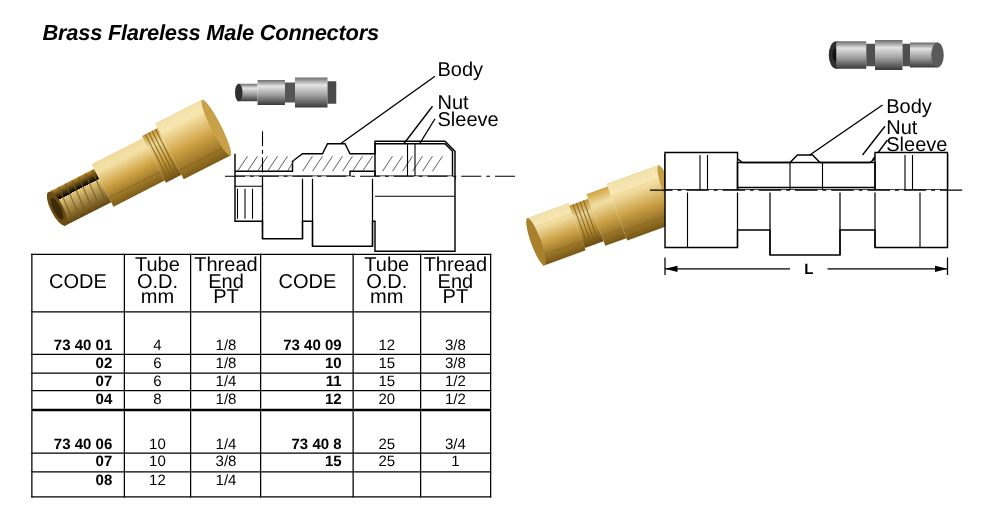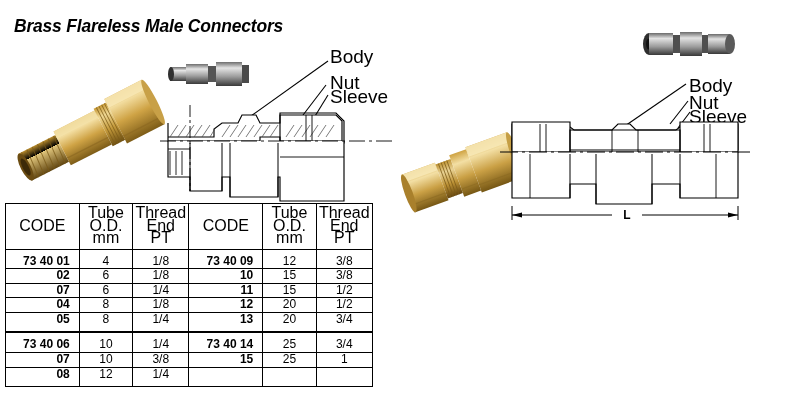--- a/index.html
+++ b/index.html
@@ -1,55 +1,55 @@
 <!DOCTYPE html>
 <html><head>
 <meta charset="utf-8">
 <style>
   html,body{margin:0;padding:0;background:#fff;}
   body{
     width:785px;height:419px;position:relative;overflow:hidden;
     font-family:"Liberation Sans", sans-serif;color:#000;
   }
-  .panel{position:absolute;top:0;height:338px;}
+  .panel{position:absolute;top:0;height:338px;margin-left:20px;}
   #panel-left{left:0;width:392px;}
   #panel-right{left:392px;width:393px;}
 
   .title{
     position:absolute;font-weight:bold;font-style:italic;
     font-size:17.5px;letter-spacing:-0.2px;white-space:nowrap;
   }
   #title-left{left:14px;top:16px;}
   #title-right{left:11px;top:26px;}
 
   
   .photo{position:absolute;}
   .photo svg{display:block;}
 
   
   .callout{
-    position:absolute;font-size:19px;line-height:14.5px;
+    position:absolute;font-size:16px;line-height:14.5px;
     white-space:nowrap;font-weight:400;
   }
 
   
   table.spec{
     position:absolute;border-collapse:collapse;
     font-size:12px;table-layout:fixed;background:#fff;
   }
   table.spec th,table.spec td{
     padding:0;margin:0;border:1px solid #000;text-align:center;
     vertical-align:middle;font-weight:400;
   }
   table.spec th{
     font-weight:400;font-size:16px;line-height:12.5px;padding:3px 0 4px;
   }
   table.spec td{line-height:13.6px;height:13.6px;}
   table.spec .code{font-weight:bold;text-align:right;padding-right:9px;}
-  table.spec .grp-top td{padding-top:5px;}
+  table.spec .grp-top td{padding-top:20px;}
   table.spec .grp-bot td{padding-bottom:5px;}
   table.spec tr.thick-top td,table.spec tr.thick-top th{border-top:2px solid #000000;}
   .hdrrow th{border-top:2px solid #000;border-bottom:2px solid #000;}
   .lastrow td{border-bottom:2px solid #000;}
 
   #table-left{left:5px;top:203px;width:368px;}
 </style>
 </head>
 <body>
 
@@ -267,34 +267,26 @@
         <td>1/2</td>
       </tr>
       <tr>
         <td class="code">04</td>
         <td>8</td>
         <td>1/8</td>
         <td class="code">12</td>
         <td>20</td>
         <td>1/2</td>
       </tr>
-      <tr class="grp-bot">
-        <td class="code">05</td>
-        <td>8</td>
-        <td>1/4</td>
-        <td class="code">13</td>
-        <td>20</td>
-        <td>3/4</td>
-      </tr>
 
       <tr class="thick-top grp-top">
         <td class="code">73 40 06</td>
         <td>10</td>
         <td>1/4</td>
-        <td class="code">73 40 14</td>
+        <td class="code">73 40 8</td>
         <td>25</td>
         <td>3/4</td>
       </tr>
       <tr>
         <td class="code">07</td>
         <td>10</td>
         <td>3/8</td>
         <td class="code">15</td>
         <td>25</td>
         <td>1</td>

